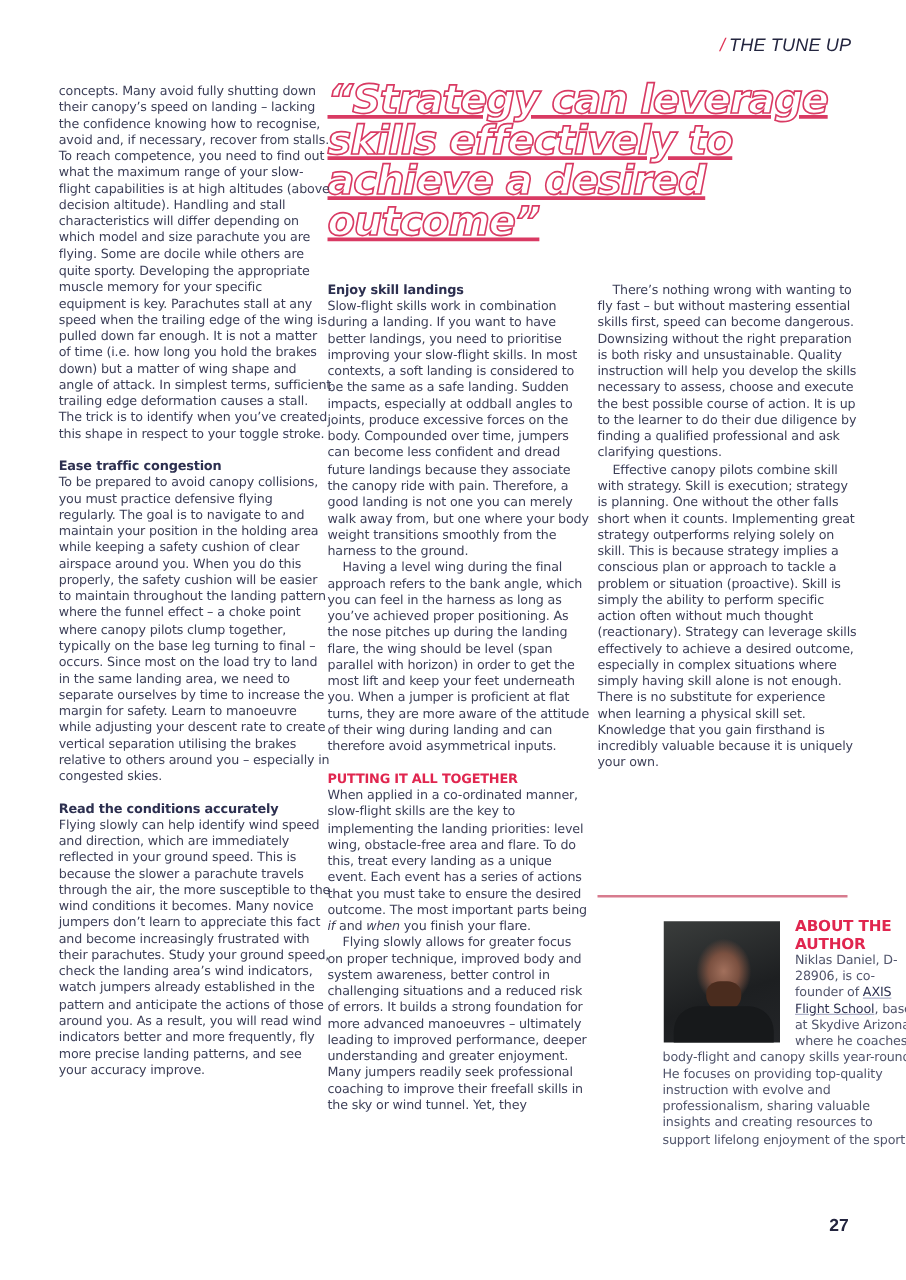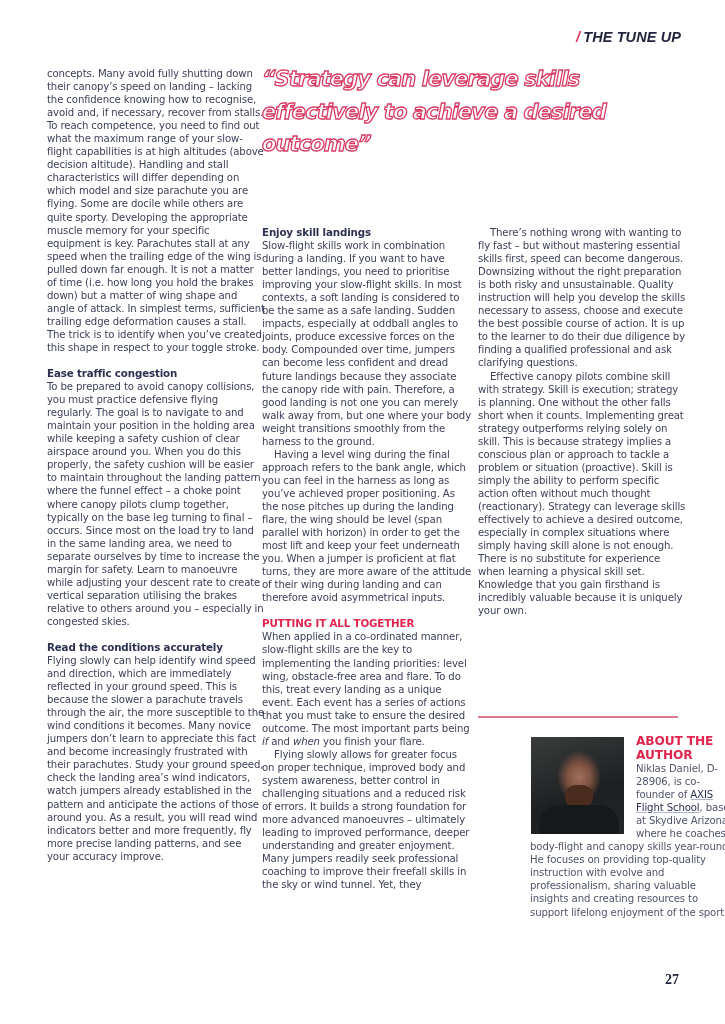--- a/index.html
+++ b/index.html
@@ -1,43 +1,43 @@
 <!DOCTYPE html>
 <html><head>
 <meta charset="utf-8">
 <style>
   html, body { margin: 0; padding: 0; background: #ffffff; }
   body { width: 725px; height: 1024px; position: relative; overflow: hidden;
          font-family: "DejaVu Sans", sans-serif; color: #3a3d55; }
   .header { position: absolute; top: 29px; right: 44px; font-family: "Liberation Sans", sans-serif;
-            font-weight: bold; font-style: italic; font-size: 14.5px; color: #23253f; letter-spacing: 0.1px; }
+            font-weight: normal; font-style: italic; font-size: 14.5px; color: #23253f; letter-spacing: 0.1px; }
   .header .slash { color: #e03557; margin-right: 3px; }
   .col { position: absolute; font-size: 10.15px; line-height: 13.05px; color: #3c3f58; letter-spacing: -0.12px; }
   .col p { margin: 0; }
   .col p.indent { text-indent: 12px; }
   .col h3 { margin: 0; font-size: 10.3px; line-height: 13.05px; font-weight: bold; color: #2d3050; letter-spacing: -0.15px; }
   .col h3.red { color: #e0264f; text-transform: uppercase; }
   .gap { height: 13px; }
   #col1 { left: 47px; top: 67px; width: 218px; }
   #col2 { left: 262px; top: 226px; width: 210px; }
   #col3 { left: 478px; top: 226px; width: 210px; }
   .quote { position: absolute; left: 262px; top: 63px; width: 420px;
            font-family: "DejaVu Sans", sans-serif; font-weight: bold; font-style: italic;
-           font-size: 21px; line-height: 32.5px; color: #ffffff; letter-spacing: -0.9px;
+           font-size: 32px; line-height: 32.5px; color: #ffffff; letter-spacing: -0.9px; text-decoration: underline;
            -webkit-text-stroke: 1.3px #d93a63; }
   .divider { position: absolute; left: 478px; top: 716px; width: 200px; height: 2px; background: #d77b8e; }
   .about { position: absolute; left: 488px; top: 735px; width: 206px; font-size: 10.15px; line-height: 13.05px; color: #50546b; letter-spacing: -0.12px; margin-left: 42px; }
   .about .photo { float: left; width: 93px; height: 97px; margin: 2px 12px 4px 1px;
                   background: radial-gradient(ellipse 22px 26px at 48px 40px, #a2705c 0%, #7a5040 55%, rgba(40,30,25,0) 100%),
                               linear-gradient(160deg, #3a3d3c 0%, #1d1f21 60%, #232528 100%); position: relative; }
   .about .photo .beard { position: absolute; left: 34px; top: 48px; width: 28px; height: 24px; background: #4a2c1e; border-radius: 40% 40% 50% 50%; }
   .about .photo .body { position: absolute; left: 8px; top: 68px; width: 80px; height: 29px; background: #17191b; border-radius: 20px 20px 0 0; }
   .about h4 { margin: 0; color: #e0264f; font-size: 12.2px; line-height: 13.5px; font-weight: bold; text-transform: uppercase; }
   .about a { color: #2d3050; font-weight: normal; text-decoration: underline; text-decoration-color: #b0b4cc; }
-  .pagenum { position: absolute; right: 46px; top: 972px; font-weight: bold; font-size: 14px; color: #23253f; font-family: Liberation Serif, serif; }
+  .pagenum { position: absolute; right: 46px; top: 972px; font-weight: bold; font-size: 14px; color: #23253f; font-family: Liberation Sans, sans-serif; }
 </style>
 </head>
 <body>
 
 <div class="header">
   <span class="slash">/</span><span>THE TUNE UP</span>
 </div>
 
 <div class="quote">“Strategy can leverage skills effectively to achieve a desired outcome”</div>
 

